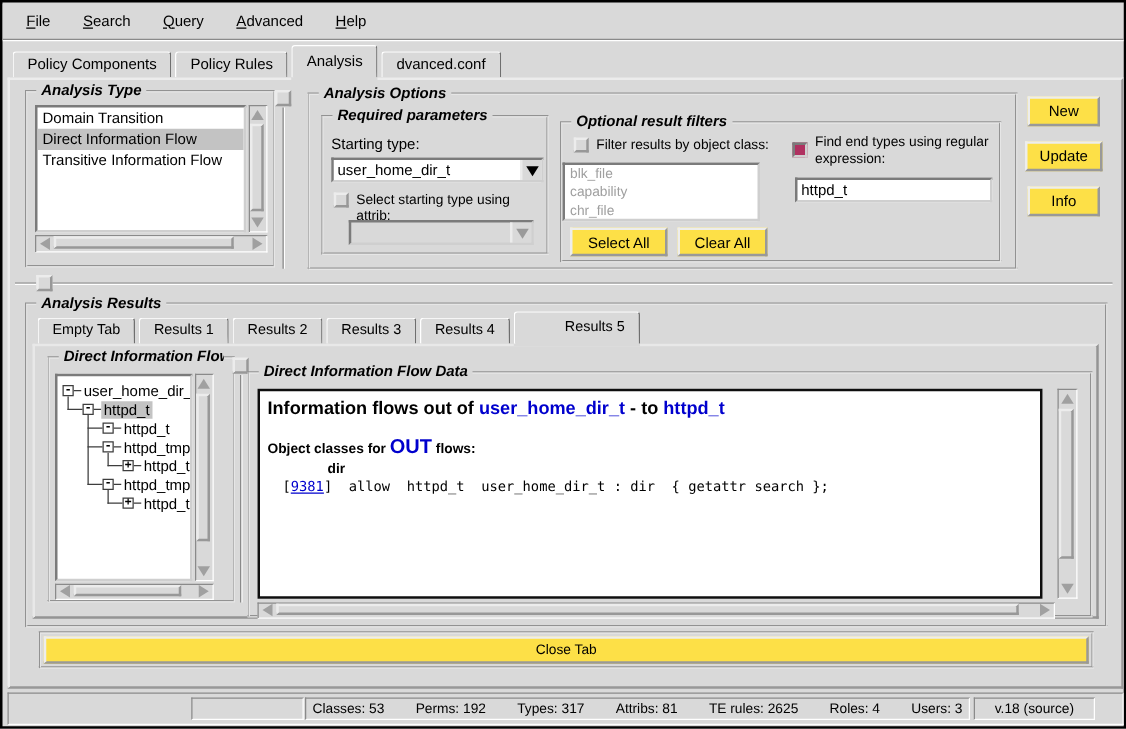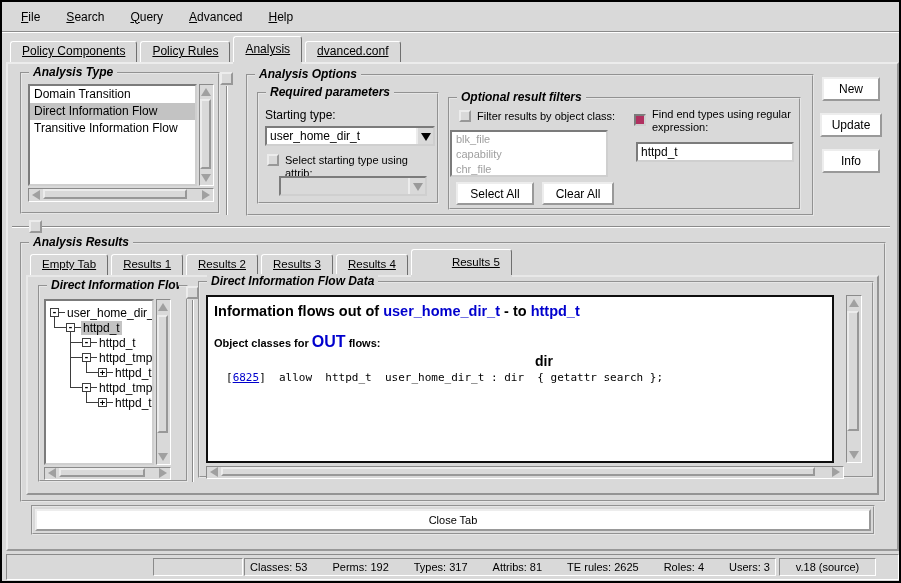--- a/index.html
+++ b/index.html
@@ -5,29 +5,29 @@
   html,body{margin:0;padding:0;background:#666;}
   *{box-sizing:border-box;}
   .win{
     position:relative;width:901px;height:583px;background:#d9d9d9;
     border:2px solid #000;overflow:hidden;
     font-family:"Liberation Sans","DejaVu Sans",sans-serif;color:#000;
   }
   .abs{position:absolute;}
   
   .raised{background:#d9d9d9;border:2px outset #e8e8e8;}
-  .btn{background:#ffffff;border:2px outset #ededed;font:12px "Liberation Sans",sans-serif;
+  .btn{background:#fde047;border:2px outset #ededed;font:12px "Liberation Sans",sans-serif;
        display:flex;align-items:center;justify-content:center;cursor:default;text-align:center;}
   
   .menubar{left:0;top:0;width:897px;height:30px;display:flex;align-items:center;
            padding-left:8px;gap:4px;border-bottom:1px solid #8a8a8a;box-shadow:0 1px 0 #fff;}
   .menuitem{padding:2px 11px;font-size:12px;}
   .mn{text-decoration:underline;}
   
-  .tabrow{display:flex;align-items:flex-end;text-decoration:underline;}
+  .tabrow{display:flex;align-items:flex-end;}
   .tab{height:21px;line-height:19px;padding:0 11px;font-size:12px;background:#d9d9d9;
        border-top:1px solid #fff;border-left:1px solid #fff;border-right:1px solid #6f6f6f;
        border-top-left-radius:3px;border-top-right-radius:3px;margin-right:3px;white-space:nowrap;}
   .tab.active{height:26px;line-height:24px;position:relative;z-index:5;
        box-shadow:0 2px 0 #d9d9d9;}
   .maintabs{left:8px;top:34px;height:26px;}
   
   .mainpanel{left:4px;top:60px;width:893px;height:489px;border:2px outset #ececec;background:#d9d9d9;}
   
   .group{position:absolute;border:2px groove #e6e6e6;}
@@ -70,21 +70,21 @@
   .tlabel{font-size:12px;padding:0 2px;line-height:14px;}
   .tlabel.sel{background:#c3c3c3;}
   .cstub::before{content:"";position:absolute;left:-12px;top:7px;width:12px;height:1px;background:#3d3d3d;}
   .vline{position:absolute;width:1px;background:#3d3d3d;}
   
   .textarea{position:absolute;background:#fff;border:2px solid #0e0e0e;overflow:hidden;padding:4px 6px;}
   .res-h1{font-size:14.5px;font-weight:bold;margin-top:2px;white-space:nowrap;}
   .res-h1 .blue{color:#0000cd;}
   .res-h2{font-size:11px;font-weight:bold;margin-top:14px;white-space:nowrap;}
   .res-h2 .big{font-size:16px;color:#0000cd;}
-  .res-class{font-size:14px;font-weight:bold;margin:2px 0 0 48px;text-align:center;}
+  .res-class{font-size:11px;font-weight:bold;margin:2px 0 0 48px;}
   .res-rule{font:11px "DejaVu Sans Mono","Liberation Mono",monospace;margin:2px 0 0 12px;white-space:pre;}
   .res-rule .link{color:#0000cd;text-decoration:underline;}
   
   .statusbar{left:4px;top:552px;width:893px;height:26px;border:1px solid;
              border-color:#8a8a8a #fff #fff #8a8a8a;}
   .statbox{position:absolute;top:3px;height:18px;border:1px solid;border-color:#8a8a8a #fff #fff #8a8a8a;
            font-size:11px;display:flex;align-items:center;justify-content:center;white-space:nowrap;gap:11px;}
   .statbox span{margin:0 7px;}
   label,.lbl{font-size:12px;}
 </style>
@@ -249,27 +249,27 @@
       <div class="sb" style="left:4px;top:180px;width:127px;height:13px;">
         <div class="tri left" style="left:3px;top:0px;"></div>
         <div class="thumb" style="left:14px;top:0;width:86px;height:9px;"></div>
         <div class="tri right" style="right:3px;top:0px;"></div>
       </div>
     </div>
 
     <div class="sash-v" style="left:170px;top:56px;height:182px;"></div>
     <div class="sash-handle" style="left:164px;top:42px;"></div>
 
-    <div class="group" style="left:176px;top:37px;width:676px;height:197px;padding-left:36px;">
+    <div class="group" style="left:176px;top:53px;width:676px;height:197px;padding-left:36px;">
       <div class="glabel">Direct Information Flow Data</div>
       <div class="textarea" style="left:6px;top:12px;width:628px;height:168px;">
         <div class="res-h1"><span>Information flows out of </span><span class="blue">user_home_dir_t</span><span> - to </span><span class="blue">httpd_t</span></div>
         <div class="res-h2"><span>Object classes for </span><span class="big">OUT</span><span> flows:</span></div>
         <div class="res-class">dir</div>
-        <div class="res-rule"><span>[</span><span class="link">6825</span><span>]</span><span>  allow  httpd_t  user_home_dir_t : dir  { getattr search };</span></div>
+        <div class="res-rule"><span>[</span><span class="link">9381</span><span>]</span><span>  allow  httpd_t  user_home_dir_t : dir  { getattr search };</span></div>
       </div>
       <div class="sb" style="left:646px;top:12px;width:16px;height:168px;">
         <div class="tri up" style="left:2px;top:3px;"></div>
         <div class="thumb" style="left:0;top:15px;width:12px;height:120px;"></div>
         <div class="tri down" style="left:2px;bottom:3px;"></div>
       </div>
       <div class="sb" style="left:6px;top:183px;width:638px;height:13px;">
         <div class="tri left" style="left:3px;top:0px;"></div>
         <div class="thumb" style="left:14px;top:0;width:594px;height:9px;"></div>
         <div class="tri right" style="right:3px;top:0px;"></div>

